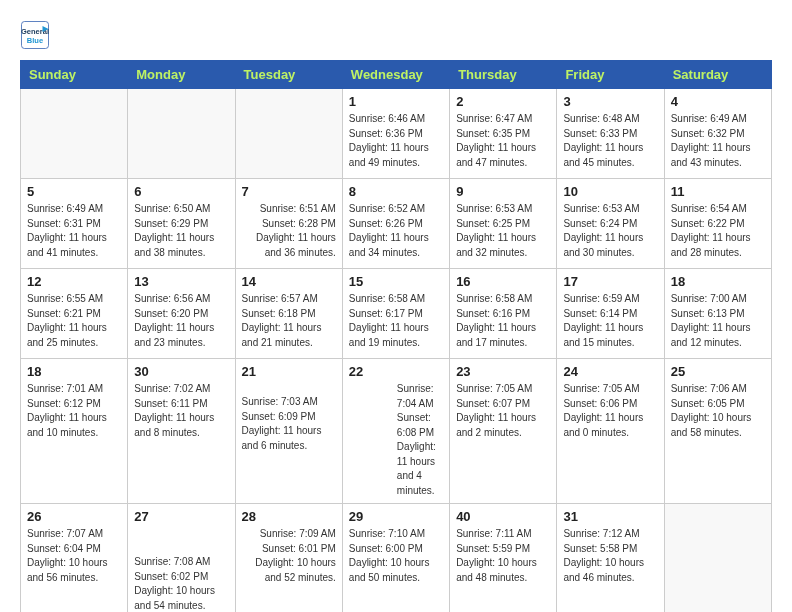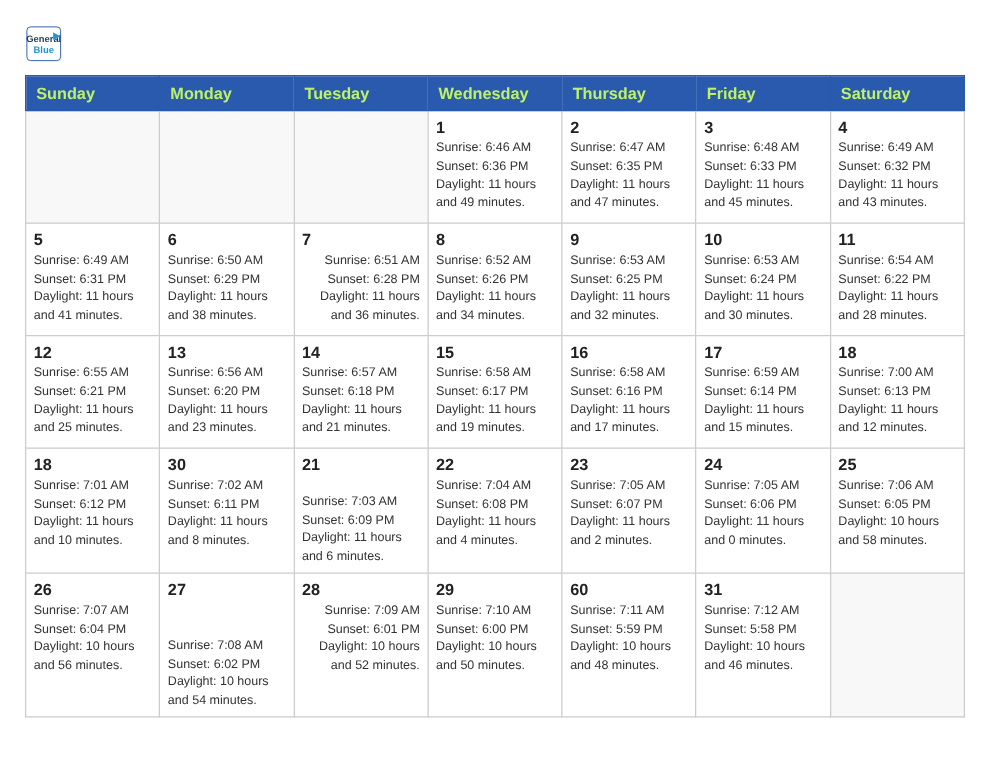--- a/index.html
+++ b/index.html
@@ -258,21 +258,21 @@
         </td>
         <td>
           <span class="day-num">21</span>
           <div class="day-info" style="white-space: pre-line; margin-top: 16px;">Sunrise: 7:03 AM
 Sunset: 6:09 PM
 Daylight: 11 hours
 and 6 minutes.</div>
         </td>
         <td>
           <span class="day-num">22</span>
-          <div class="day-info" style="white-space: pre-line;">Sunrise: 7:04 AM
+          <div class="day-info" style="white-space: pre-line; margin-left: 48px;">Sunrise: 7:04 AM
 Sunset: 6:08 PM
 Daylight: 11 hours
 and 4 minutes.</div>
         </td>
         <td>
           <span class="day-num">23</span>
           <div class="day-info" style="white-space: pre-line;">Sunrise: 7:05 AM
 Sunset: 6:07 PM
 Daylight: 11 hours
 and 2 minutes.</div>
@@ -315,21 +315,21 @@
 and 52 minutes.</div>
         </td>
         <td>
           <span class="day-num">29</span>
           <div class="day-info" style="white-space: pre-line;">Sunrise: 7:10 AM
 Sunset: 6:00 PM
 Daylight: 10 hours
 and 50 minutes.</div>
         </td>
         <td>
-          <span class="day-num">60</span>
+          <span class="day-num">40</span>
           <div class="day-info" style="white-space: pre-line;">Sunrise: 7:11 AM
 Sunset: 5:59 PM
 Daylight: 10 hours
 and 48 minutes.</div>
         </td>
         <td>
           <span class="day-num">31</span>
           <div class="day-info" style="white-space: pre-line;">Sunrise: 7:12 AM
 Sunset: 5:58 PM
 Daylight: 10 hours

